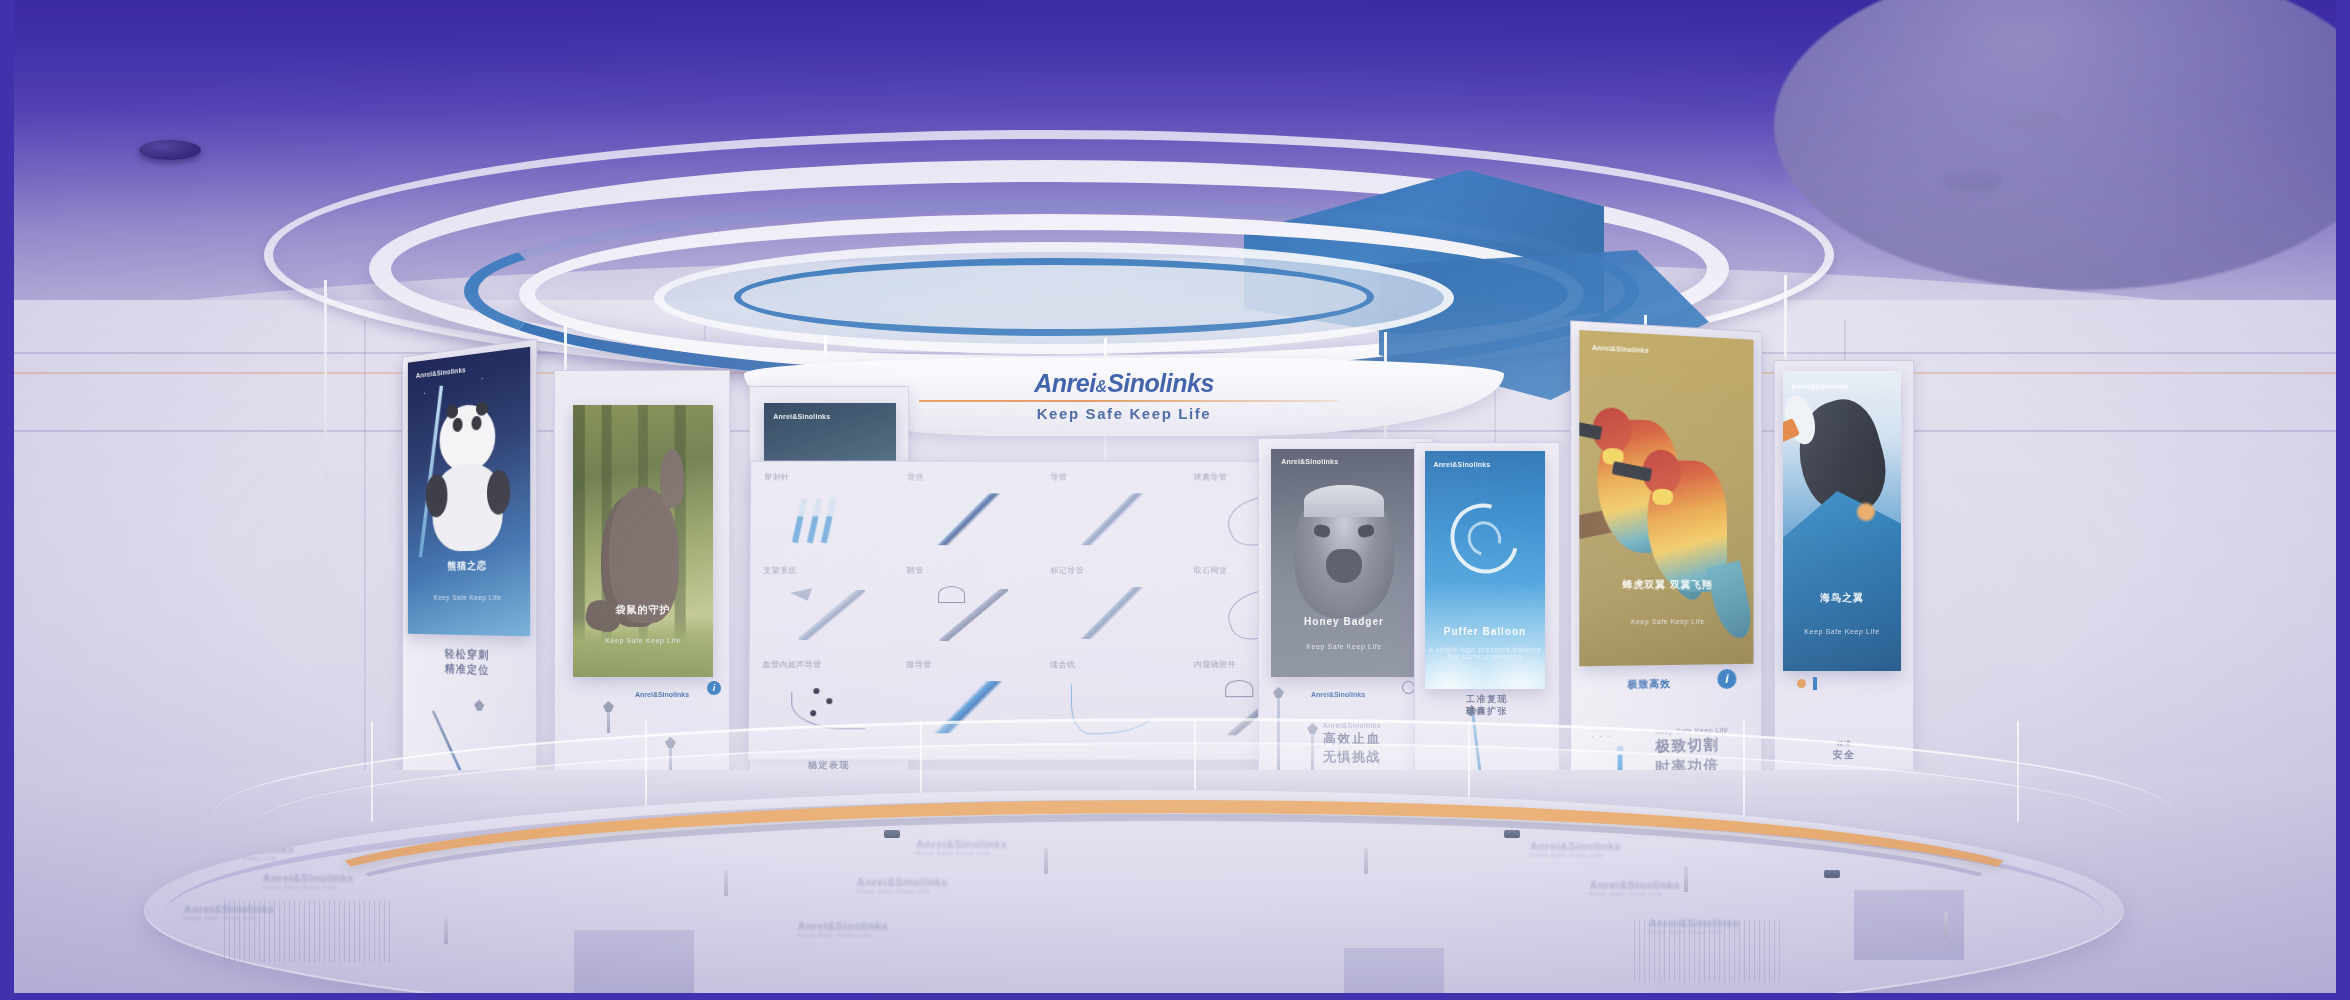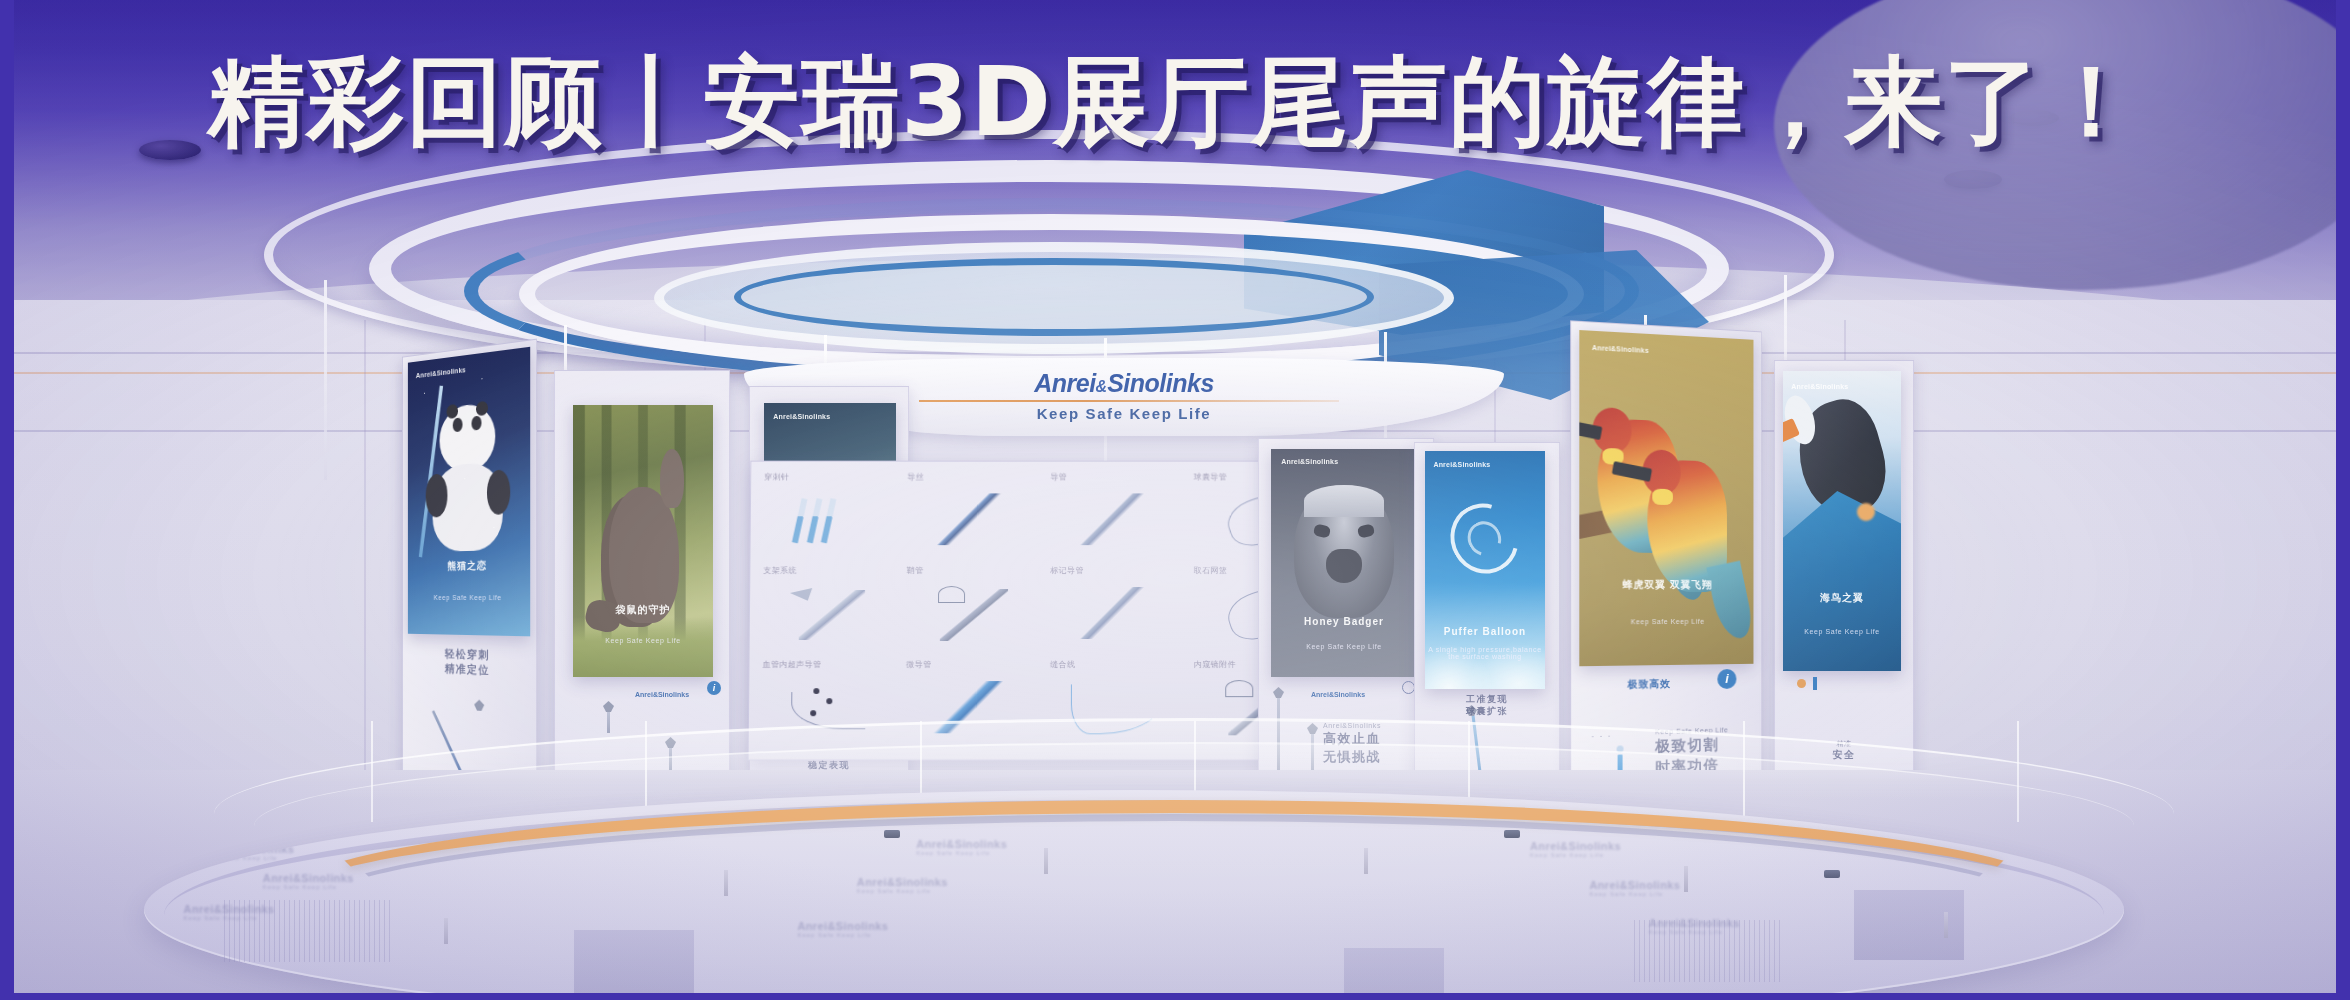--- a/index.html
+++ b/index.html
@@ -1022,16 +1022,15 @@
       <div class="rpost" style="left:1400px;top:66px;"></div>
       <div class="rpost" style="left:1660px;top:112px;"></div>
       <div class="rclamp" style="left:600px;top:30px;"></div>
       <div class="rclamp" style="left:1220px;top:30px;"></div>
       <div class="rclamp" style="left:1540px;top:70px;"></div>
     </div>
 
     <div id="tint"></div>
   </div>
 
-  <div id="title">精彩回顾丨安瑞3D展厅尾声的旋律，来了！</div>
 
   <div id="frame"></div>
 </div>
 
 </body></html>

